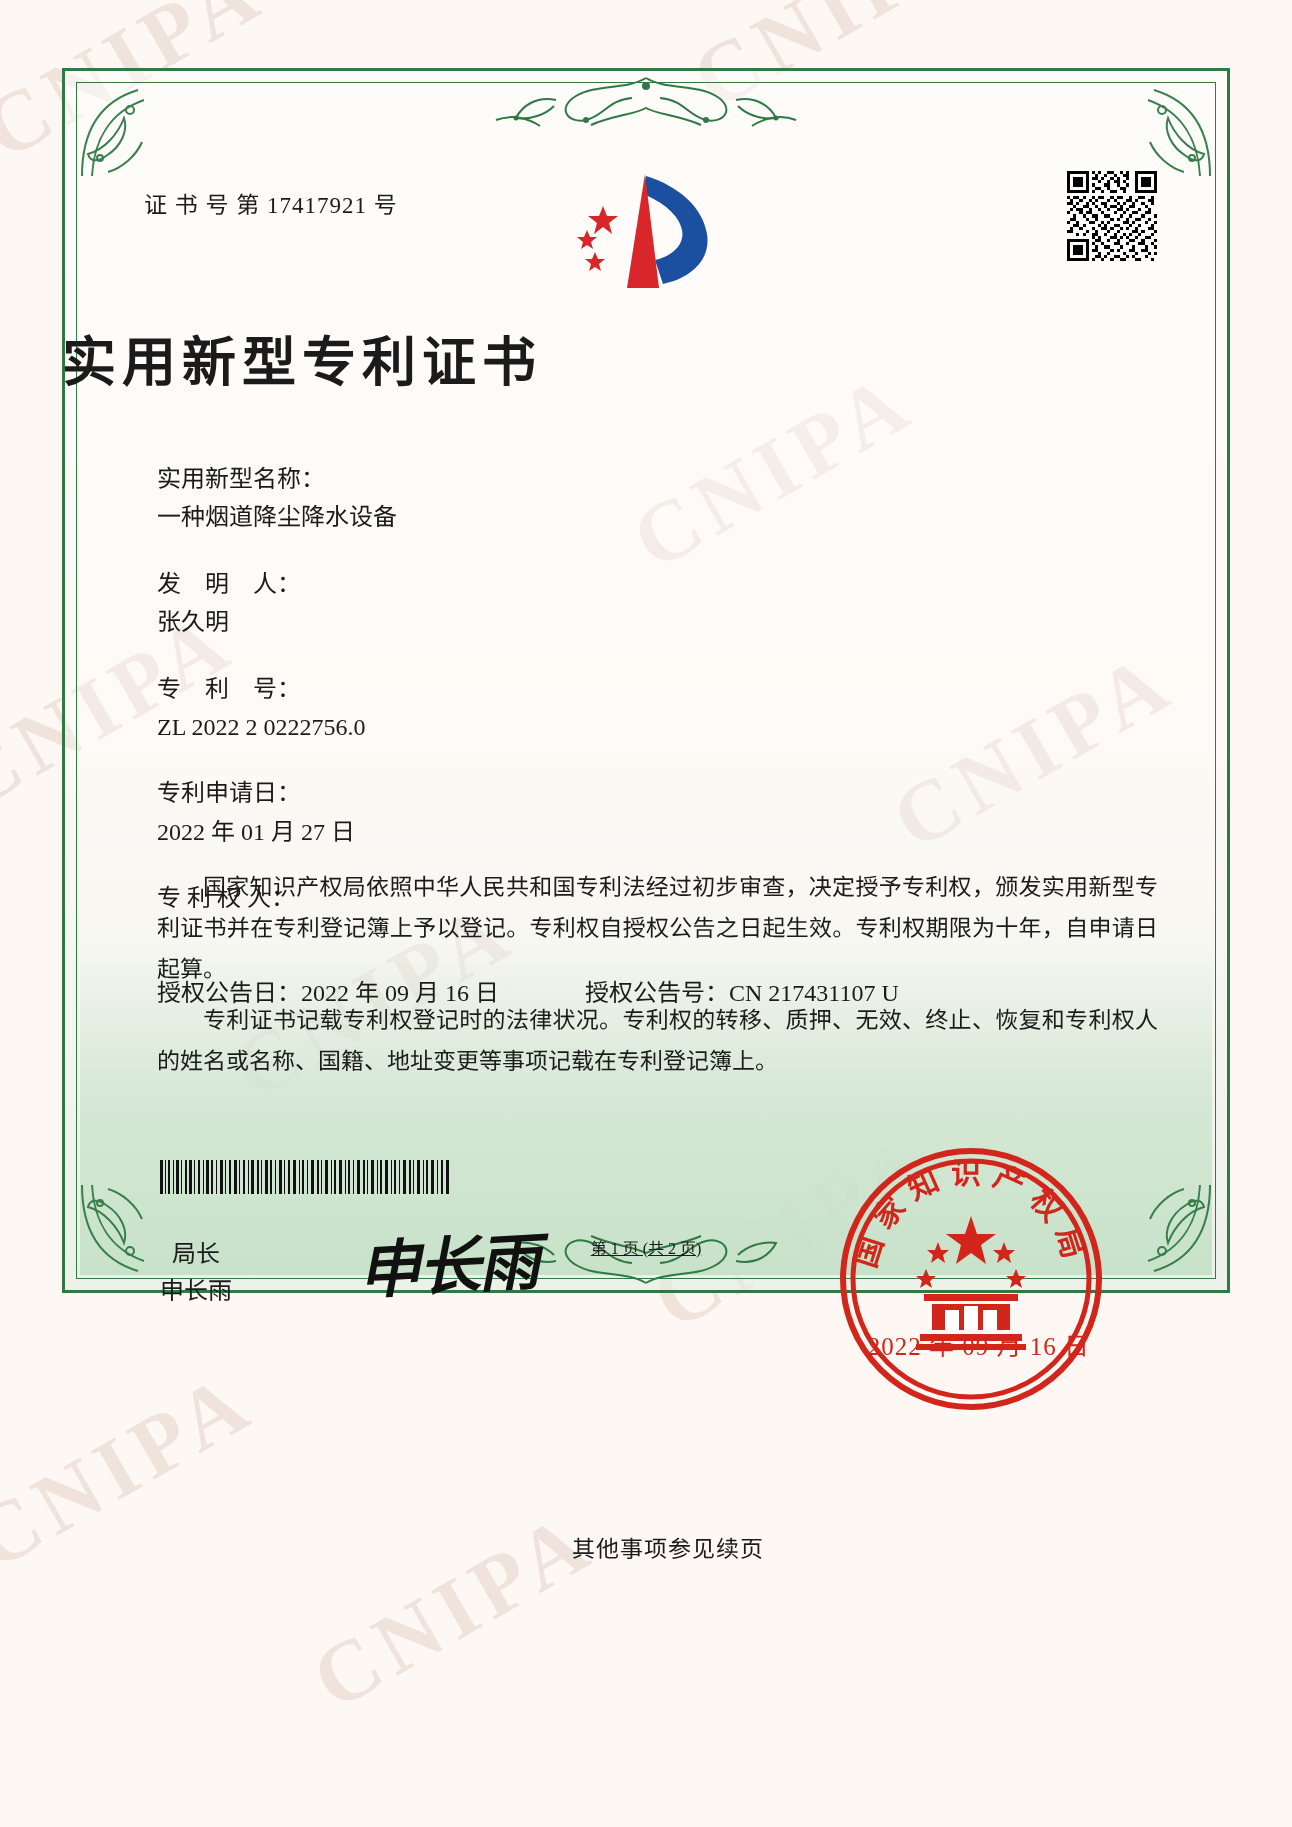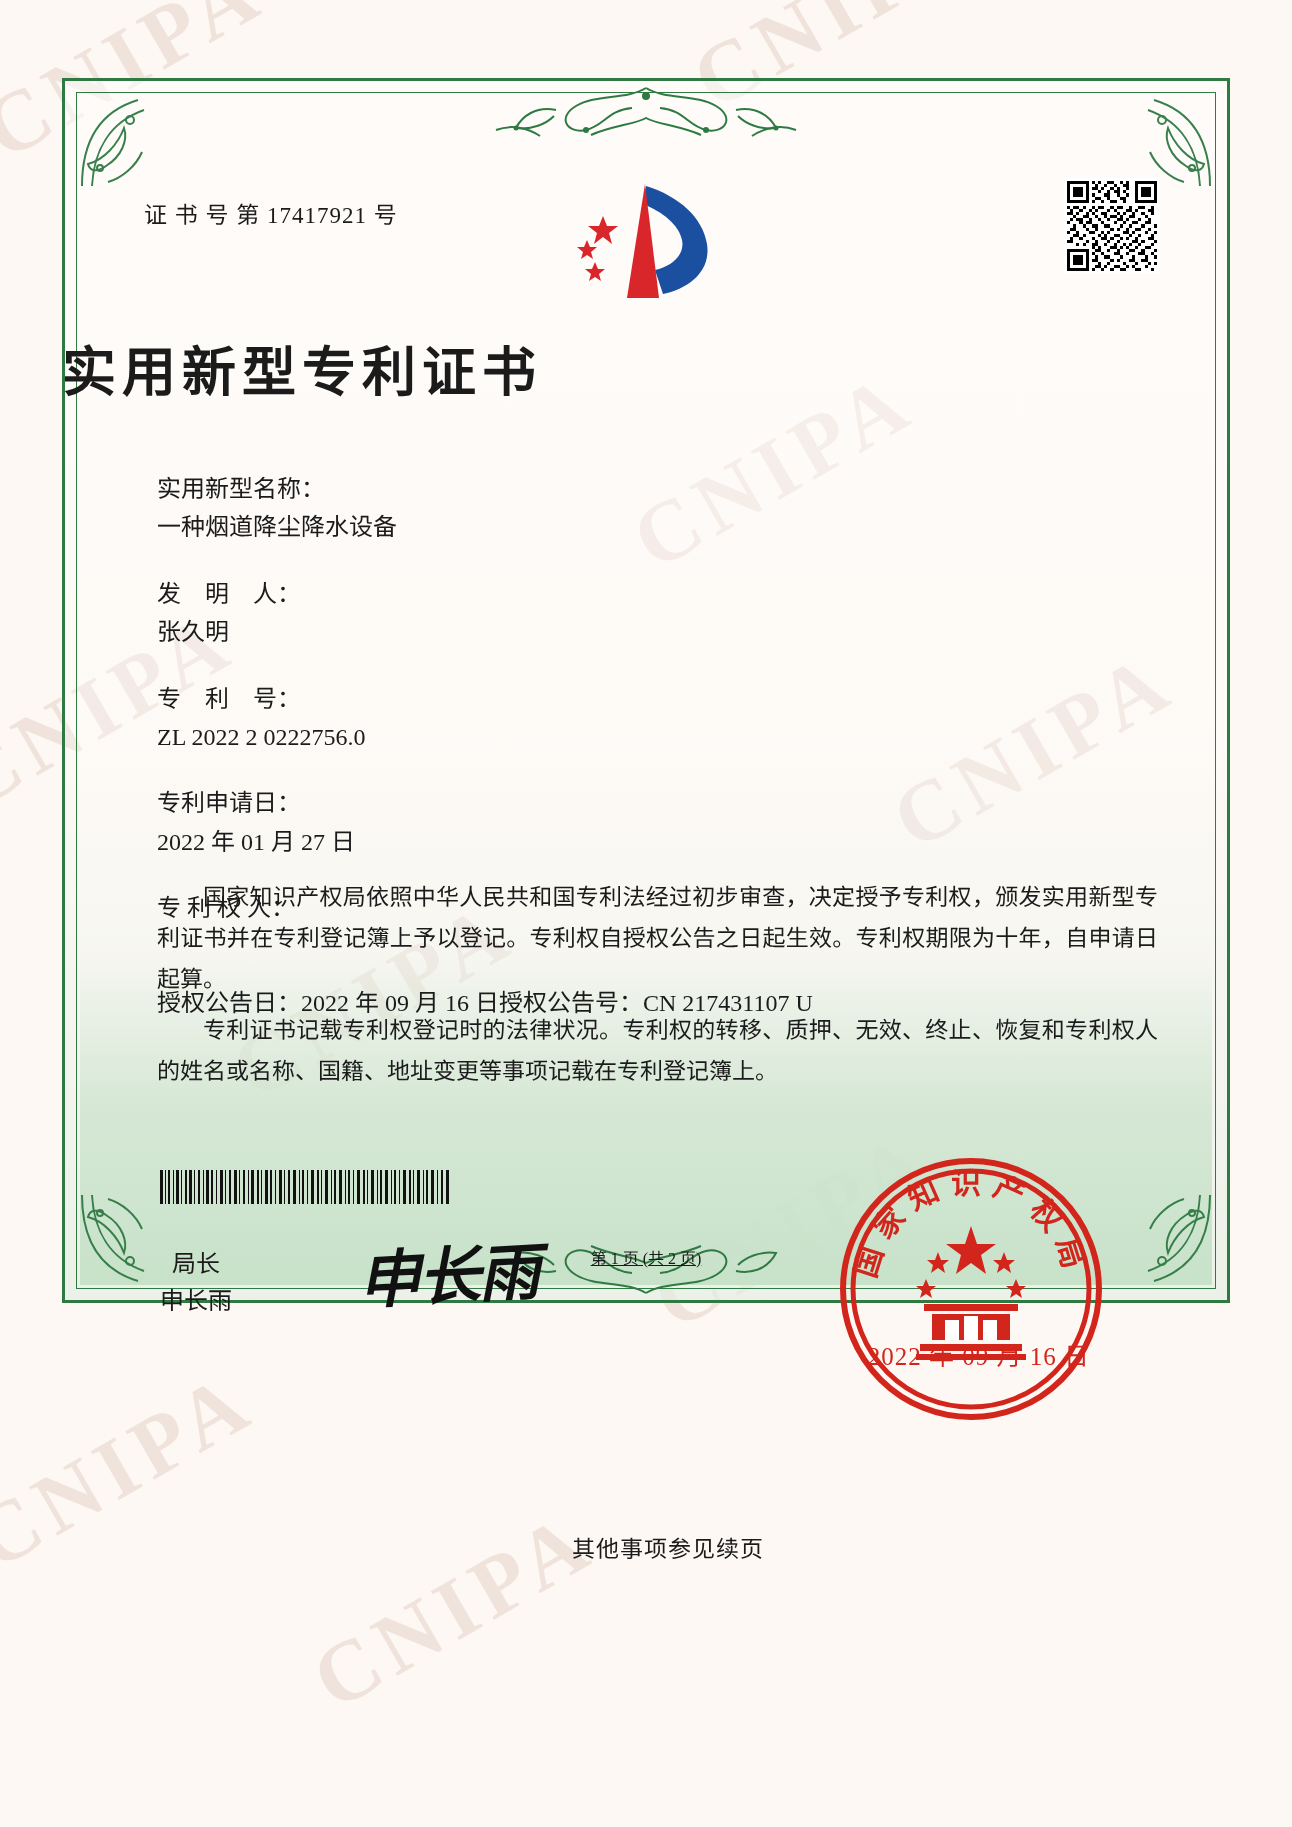--- a/index.html
+++ b/index.html
@@ -26,21 +26,21 @@
   .wm3{left:-60px;top:660px;}
   .wm4{left:620px;top:420px;}
   .wm5{left:220px;top:950px;}
   .wm6{left:880px;top:700px;}
   .wm7{left:-40px;top:1420px;}
   .wm8{left:640px;top:1180px;}
   .wm9{left:300px;top:1560px;}
 
   
   .cert{
-    position:absolute;left:62px;top:78px;width:1168px;height:1225px;
+    position:absolute;left:62px;top:68px;width:1168px;height:1225px;
     background:
       linear-gradient(180deg,rgba(255,255,255,0.55) 0%,rgba(255,255,255,0.25) 55%,rgba(226,238,226,0.65) 100%);
   }
   .frame-outer{
     position:absolute;inset:0;
     border:3px solid #2f7a43;
   }
   .frame-inner{
     position:absolute;inset:14px;
     border:1px solid #2f7a43;
@@ -93,21 +93,21 @@
   
   .fields{
     position:absolute;left:95px;top:392px;right:60px;
     font-size:24px;line-height:1.6;
   }
   .row{display:flex;margin-bottom:28px;flex-direction:column;}
   .lbl{white-space:pre;}
   .val{margin-left:0;}
   .row.addr .val{max-width:700px;}
   .row-2col{display:flex;margin-bottom:22px;}
-  .row-2col .seg2{}
+  .row-2col .seg2{margin-left:86px;}
 
   
   .paras{
     position:absolute;left:95px;right:72px;top:800px;
     font-size:23px;line-height:1.78;text-align:justify;
   }
   .paras p{margin:0 0 10px 0;text-indent:2em;}
 
   
   .barcode{

